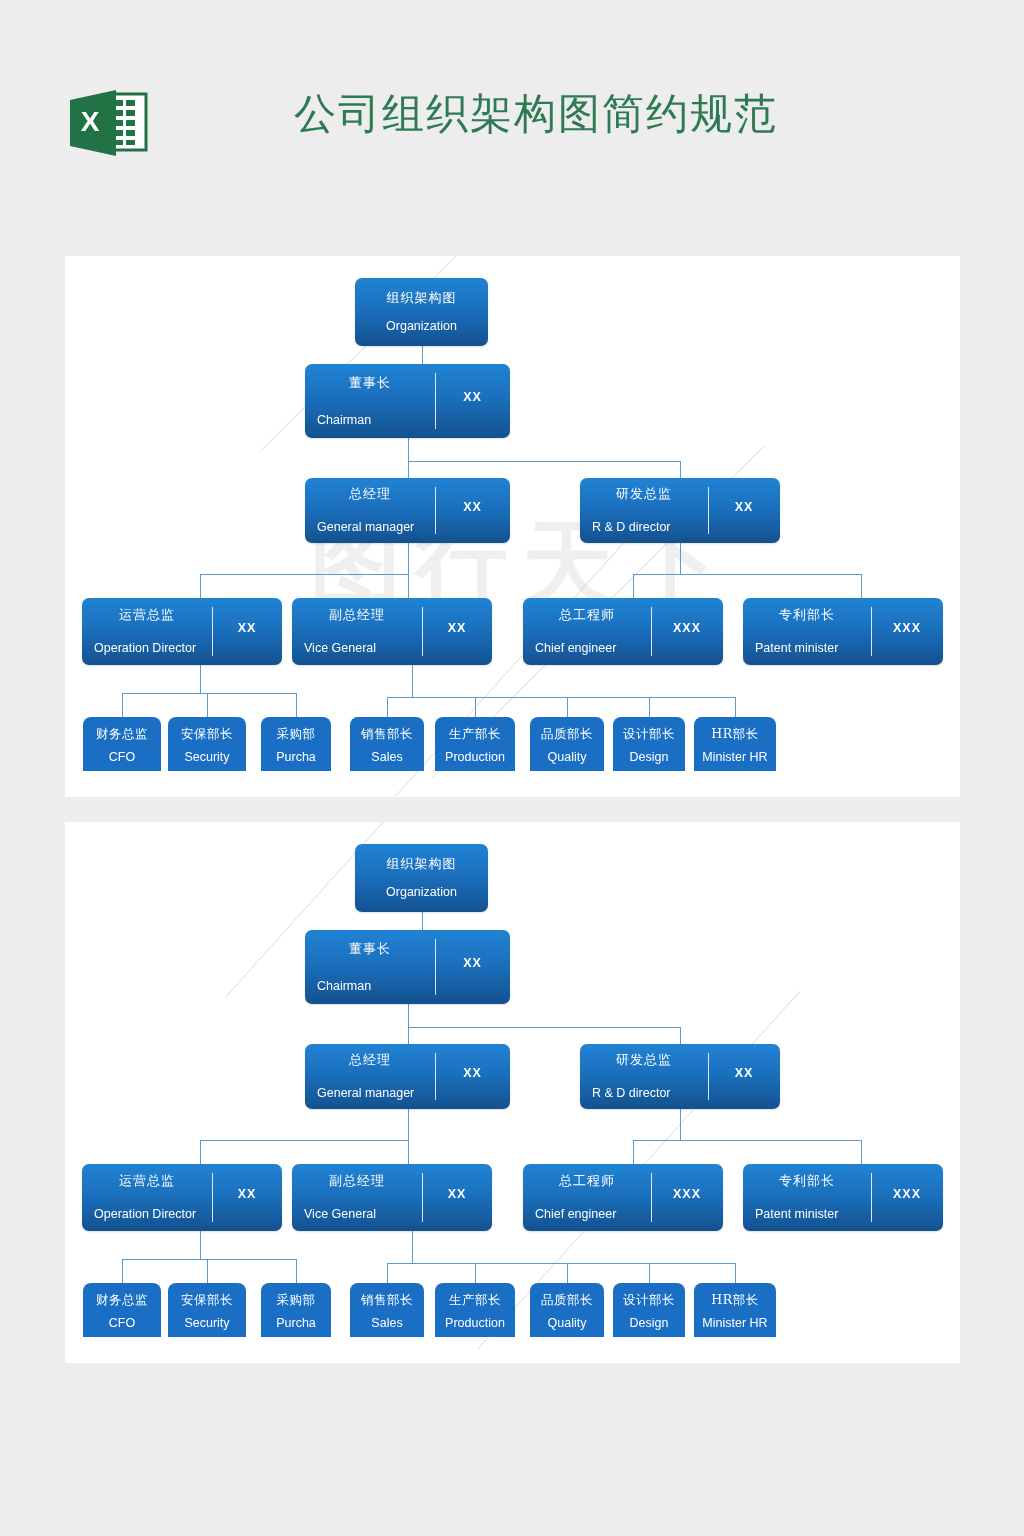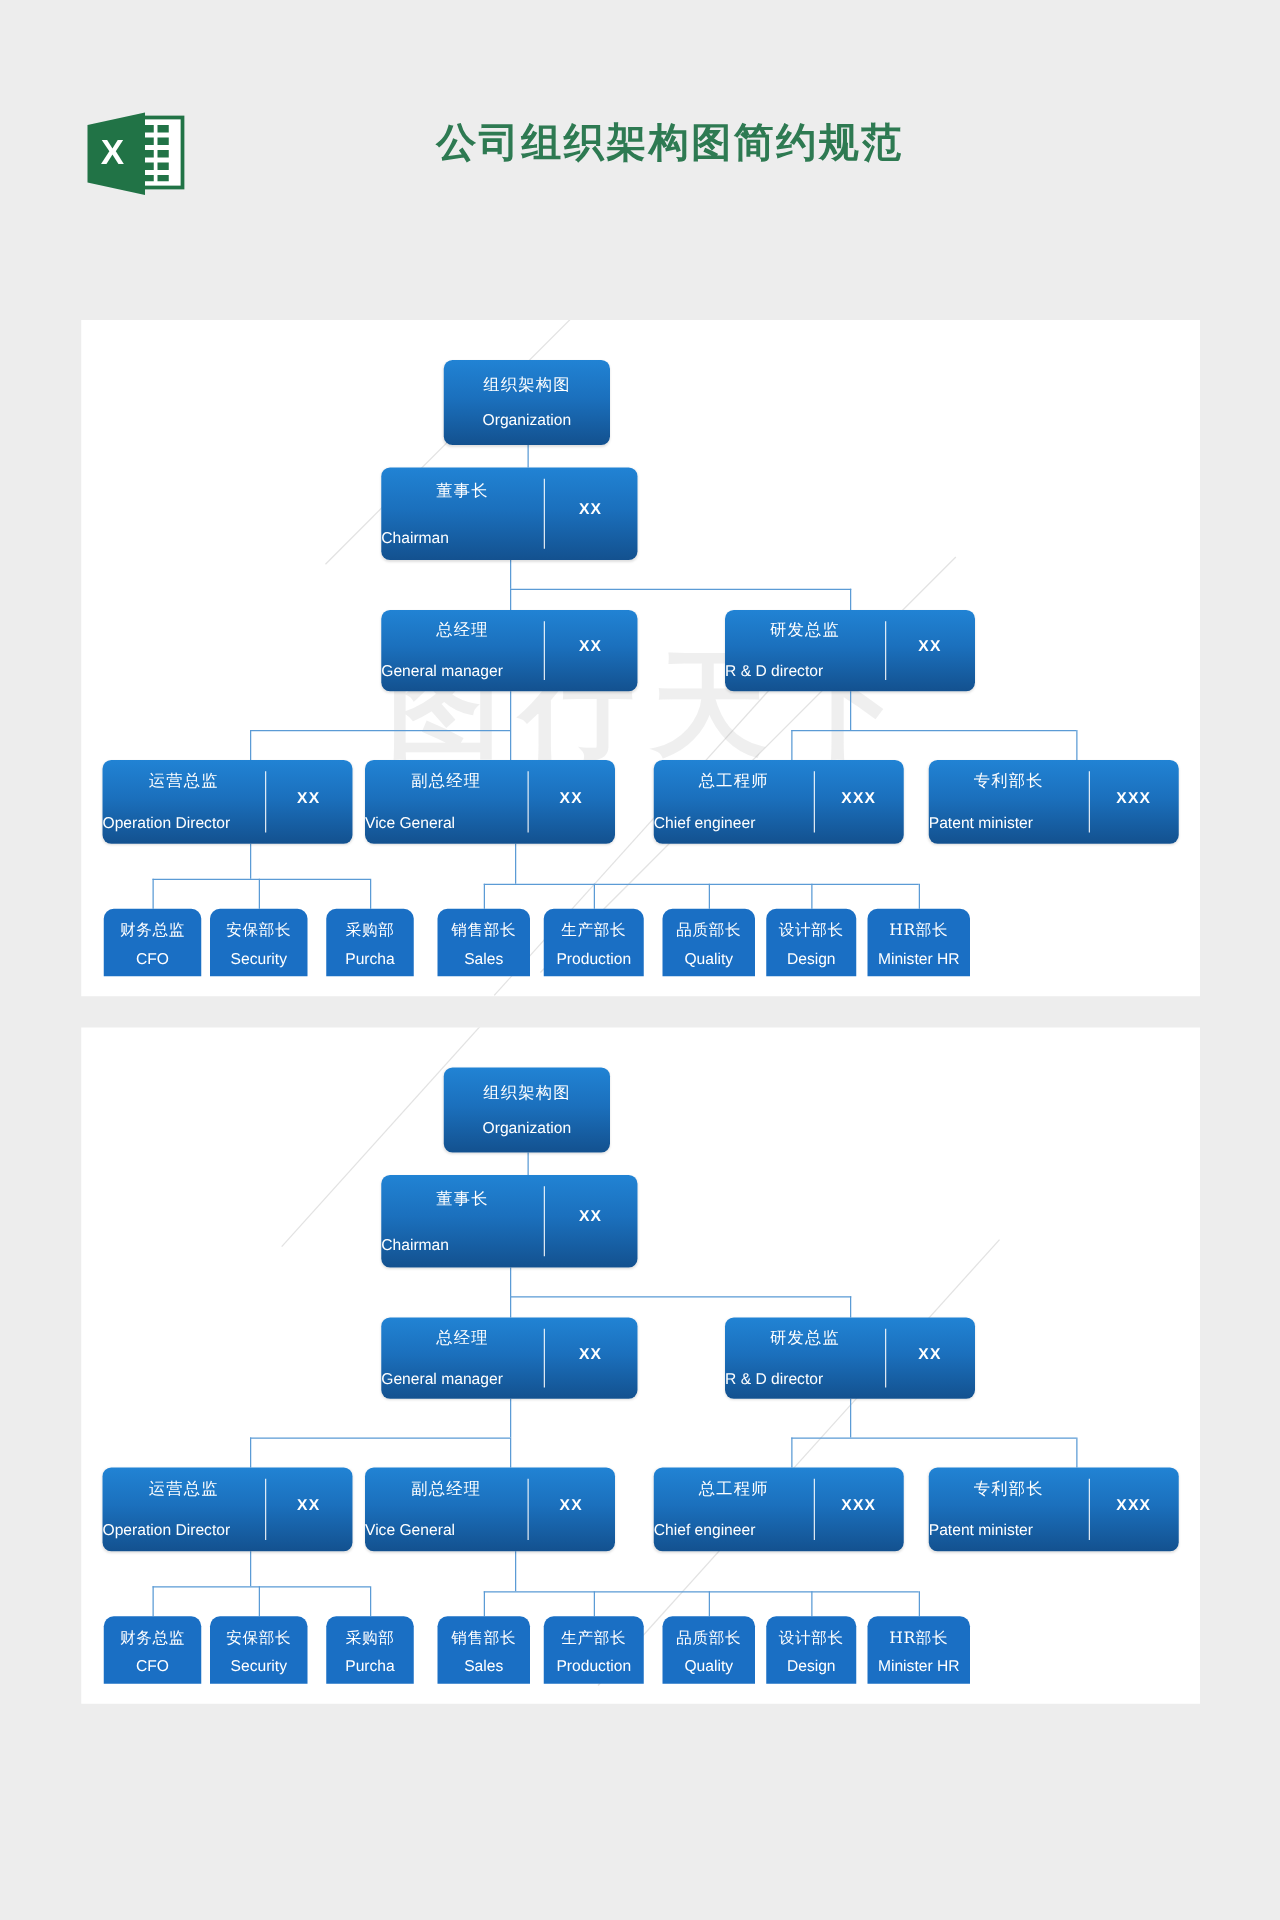--- a/index.html
+++ b/index.html
@@ -11,21 +11,21 @@
   }
 
   
   .header { position: absolute; left: 0; top: 0; width: 1024px; height: 230px; }
 
   .xl-icon { position: absolute; left: 66px; top: 86px; width: 84px; height: 78px; }
   .xl-icon svg { display: block; width: 84px; height: 78px; }
 
   .title-block { position: absolute; left: 0; top: 93px; width: 1024px; text-align: center; }
   .main-title {
-    font-size: 32px; font-weight: bold; color: #2e7a52;
+    font-size: 42px; font-weight: normal; color: #2e7a52;
     letter-spacing: 2px; line-height: 42px; margin-left: 48px;
   }
   .sub-title {
     margin-top: 15px;
     font-size: 21px; color: #3d3d3d; letter-spacing: 1px; line-height: 28px;
   }
 
   
   .panel {
     position: absolute; left: 65px; width: 895px;
@@ -43,21 +43,21 @@
     font-family: "DejaVu Serif", serif;
   }
   #panel-1 .wm-text { top: 57%; left: 51%; }
   #panel-2 .wm-text { opacity: 0; }
   .wm-line {
     position: absolute; background: rgba(160,160,160,0.30);
     height: 1px; pointer-events: none; transform-origin: 0 0;
   }
 
   
-  .chart { position: absolute; left: 0; top: 10px; width: 895px; height: 541px; }
+  .chart { position: absolute; left: 0; top: 0; width: 895px; height: 541px; }
 
   
   .ln { position: absolute; background: #5b9bd5; }
   .ln.v { width: 1px; }
   .ln.h { height: 1px; }
 
   
   .node {
     position: absolute;
     border-radius: 7px;
@@ -75,21 +75,21 @@
     position: absolute; left: 0; bottom: 0; right: 0; height: 50%;
     display: flex; align-items: center; justify-content: center;
     font-size: 12.5px;
   }
   
   .node.split .labelcol {
     position: absolute; left: 0; top: 0; bottom: 0;
   }
   .node.split .labelcol .cn,
   .node.split .labelcol .en { left: 0; right: 0; }
-  .node.split .labelcol .en { justify-content: flex-start; }
+  .node.split .labelcol .en { justify-content: flex-start; padding-left: 12px; }
   .node.split .divider {
     position: absolute; top: 9px; bottom: 9px; width: 1px;
     background: rgba(255,255,255,0.85);
   }
   .node.split .codecol {
     position: absolute; top: 0; bottom: 0; right: 0;
     display: flex; align-items: center; justify-content: center;
     font-size: 12.5px; font-weight: bold; letter-spacing: 1px;
     padding-bottom: 8px;
   }

